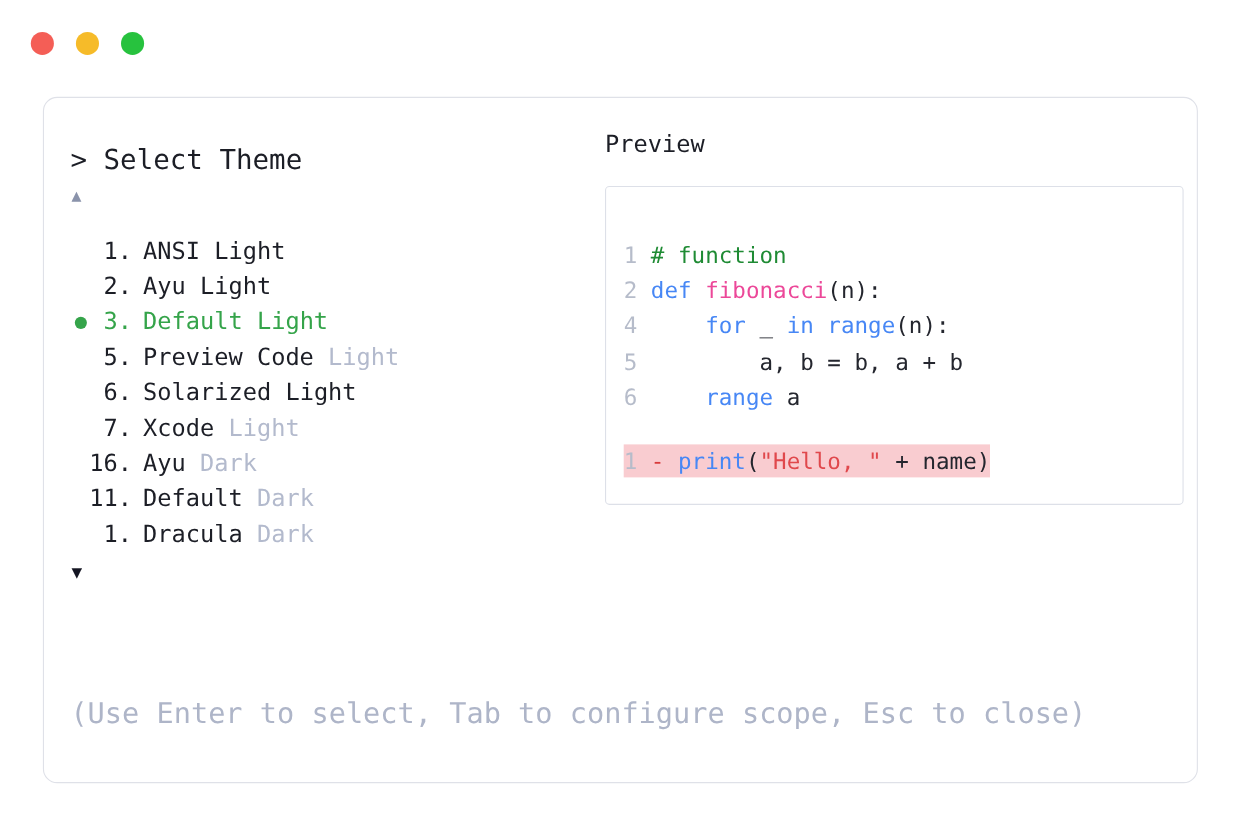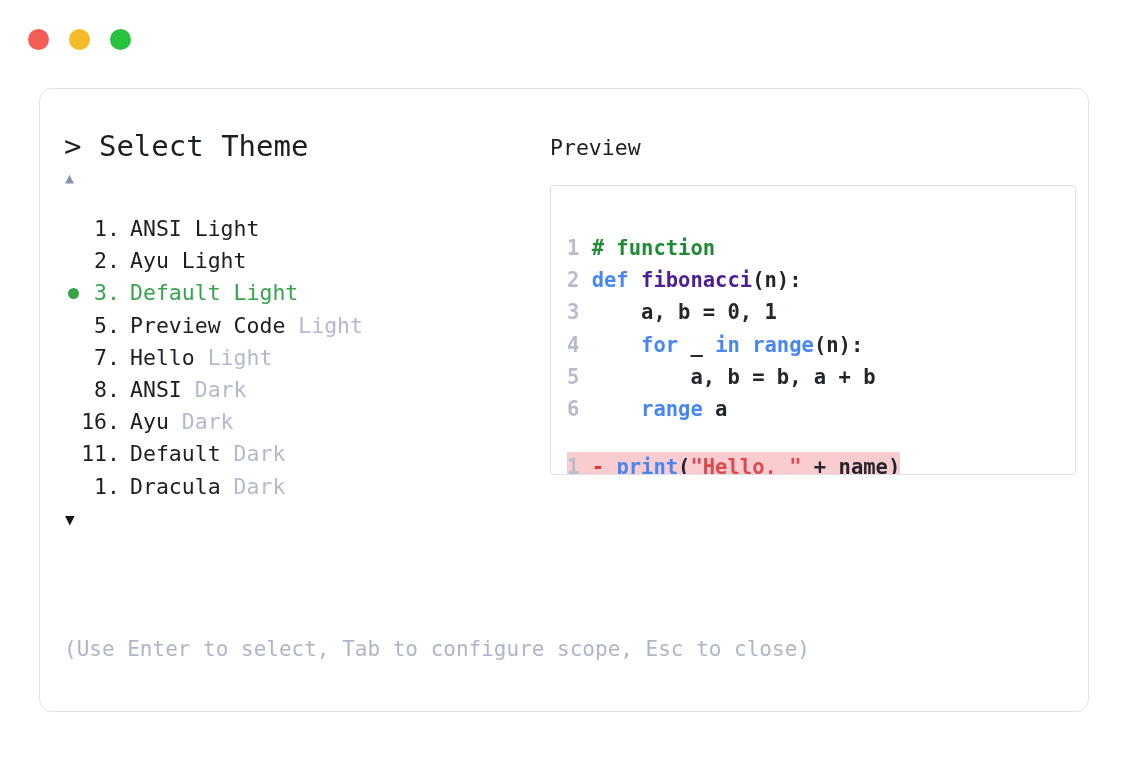--- a/index.html
+++ b/index.html
@@ -59,21 +59,21 @@
 
   
   .left-col {
     position: absolute;
     left: 24px;
     top: 42px;
     width: 470px;
   }
 
   .prompt-row {
-    font-size: 29px;
+    font-size: 25px;
     line-height: 30px;
     color: #1c1e26;
     letter-spacing: 0px;
     white-space: pre;
   }
   .prompt-caret { color: #1c1e26; }
 
   .scroll-arrow {
     font-size: 15px;
     line-height: 26px;
@@ -117,72 +117,71 @@
   .item-variant { color: #1c1e26; }
   .item-variant.muted { color: #b3bacd; }
   .theme-item.selected .item-num,
   .theme-item.selected .item-name,
   .theme-item.selected .item-variant { color: #35a44a; }
 
   .hint {
     position: absolute;
     left: 24px;
     top: 546px;
-    font-size: 21px;
+    font-size: 26px;
     line-height: 28px;
     color: #aeb5c8;
     white-space: pre;
   }
 
   
   .right-col {
     position: absolute;
     left: 497px;
-    top: 44px;
+    top: 28px;
     width: 530px;
     padding-left: 13px;
   }
   .preview-label {
     font-size: 21.5px;
     line-height: 30px;
     color: #1c1e26;
     white-space: pre;
   }
   .preview-box {
     margin-top: 22px;
     width: 526px;
     height: 290px;
     border: 1.6px solid #dde0e8;
     border-radius: 4px;
     background: #ffffff;
     box-sizing: border-box;
     position: relative;
     overflow: hidden;
-    font-weight: bold;
   }
   .code {
     position: absolute;
     left: 16px;
     top: 46px;
     font-size: 20.5px;
     line-height: 32.2px;
   }
   .code-line {
     white-space: pre;
     height: 32.2px;
     line-height: 32.2px;
   }
   .lineno {
     color: #b6bcca;
   }
   .gap-line { height: 26px; }
 
   .tok-comment { color: #1f8b34; }
   .tok-keyword { color: #4787f5; }
-  .tok-func    { color: #4c1d95; }
+  .tok-func    { color: #ec4899; }
   .tok-plain   { color: #24262e; }
   .tok-string  { color: #e0484c; }
   .tok-num     { color: #24262e; }
 
   .diff-seg { padding: 3px 0; }
   .diff-del { background: #f9ccd0; }
   .sign-del { color: #d83b3b; }
 </style>
 </head>
 <body>
@@ -201,39 +200,38 @@
     <div class="left-col">
       <div class="prompt-row"><span class="prompt-caret">&gt;</span><span> </span><span>Select Theme</span></div>
 
       <div class="scroll-arrow arrow-up">▲</div>
 
       <div class="theme-list">
           <div class="theme-item"><span class="item-num">1.</span><span class="item-name">ANSI </span><span class="item-variant">Light</span></div>
           <div class="theme-item"><span class="item-num">2.</span><span class="item-name">Ayu </span><span class="item-variant">Light</span></div>
           <div class="theme-item selected"><span class="bullet"></span><span class="item-num">3.</span><span class="item-name">Default </span><span class="item-variant">Light</span></div>
           <div class="theme-item"><span class="item-num">5.</span><span class="item-name">Preview Code </span><span class="item-variant muted">Light</span></div>
-          <div class="theme-item"><span class="item-num">7.</span><span class="item-name">Hello </span><span class="item-variant muted">Light</span></div>
-          <div class="theme-item"><span class="item-num">8.</span><span class="item-name">ANSI </span><span class="item-variant muted">Dark</span></div>
+          <div class="theme-item"><span class="item-num">6.</span><span class="item-name">Solarized </span><span class="item-variant">Light</span></div>
+          <div class="theme-item"><span class="item-num">7.</span><span class="item-name">Xcode </span><span class="item-variant muted">Light</span></div>
           <div class="theme-item"><span class="item-num">16.</span><span class="item-name">Ayu </span><span class="item-variant muted">Dark</span></div>
           <div class="theme-item"><span class="item-num">11.</span><span class="item-name">Default </span><span class="item-variant muted">Dark</span></div>
           <div class="theme-item"><span class="item-num">1.</span><span class="item-name">Dracula </span><span class="item-variant muted">Dark</span></div>
         </div>
 
       <div class="scroll-arrow arrow-down">▼</div>
     </div>
 
     <div class="hint">(Use Enter to select, Tab to configure scope, Esc to close)</div>
 
     <div class="right-col">
       <div class="preview-label">Preview</div>
       <div class="preview-box">
         <div class="code">
             <div class="code-line"><span class="lineno">1 </span><span class="tok-comment"># function</span></div>
             <div class="code-line"><span class="lineno">2 </span><span class="tok-keyword">def </span><span class="tok-func">fibonacci</span><span class="tok-plain">(n):</span></div>
-            <div class="code-line"><span class="lineno">3 </span><span class="tok-plain">    a, b = </span><span class="tok-num">0</span><span class="tok-plain">, </span><span class="tok-num">1</span></div>
             <div class="code-line"><span class="lineno">4 </span><span class="tok-plain">    </span><span class="tok-keyword">for</span><span class="tok-plain"> _ </span><span class="tok-keyword">in</span><span class="tok-plain"> </span><span class="tok-keyword">range</span><span class="tok-plain">(n):</span></div>
             <div class="code-line"><span class="lineno">5 </span><span class="tok-plain">        a, b = b, a + b</span></div>
             <div class="code-line"><span class="lineno">6 </span><span class="tok-plain">    </span><span class="tok-keyword">range</span><span class="tok-plain"> a</span></div>
             <div class="gap-line"></div>
             <div class="code-line"><span class="diff-seg diff-del"><span class="lineno">1 </span><span class="sign-del">- </span><span class="tok-keyword">print</span><span class="tok-plain">(</span><span class="tok-string">"Hello, "</span><span class="tok-plain"> + name)</span></span></div>
           </div>
       </div>
     </div>
 
   </div>

